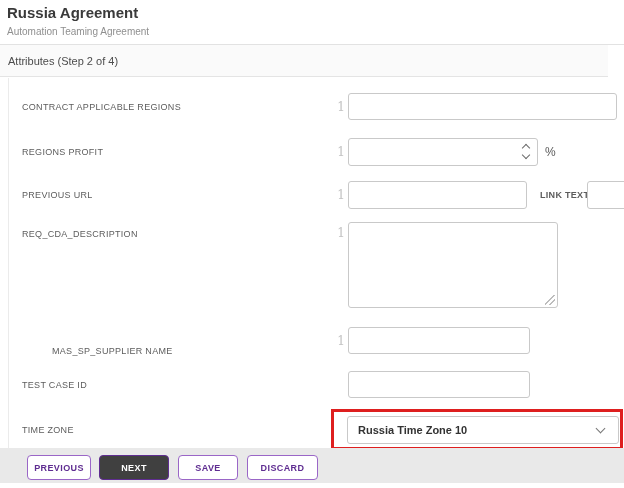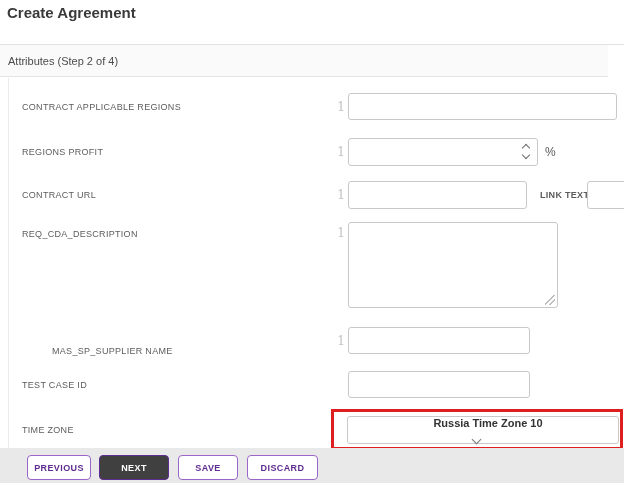--- a/index.html
+++ b/index.html
@@ -39,41 +39,42 @@
   .chev { width:6px; height:6px; border-right:1.5px solid #6b6b6b; border-bottom:1.5px solid #6b6b6b; }
   .chev.up { transform:rotate(-135deg); margin-top:2px; }
   .chev.down { transform:rotate(45deg); margin-bottom:3px; }
   .suffix { position:absolute; font-size:12px; color:#5a5a5a; }
 
   .mini-label { position:absolute; font-size:9px; font-weight:bold; color:#5c5c5c; letter-spacing:.3px;
                 display:flex; align-items:center; }
 
   
   .fselect { position:absolute; border:1px solid #c9c9c9; border-radius:3px; background:#fff;
-             display:flex; align-items:center; cursor:pointer;flex-direction:column; }
+             display:flex; align-items:center; cursor:pointer; }
   .fselect .sel-text { font-size:11px; font-weight:bold; color:#333; padding-left:10px; flex:1; }
   .sel-chev { width:7px; height:7px; border-right:1.6px solid #777; border-bottom:1.6px solid #777;
               transform:rotate(45deg); margin-right:14px; margin-top:-3px; }
 
   .highlight-box { position:absolute; left:331px; top:409px; width:292px; height:41px;
                    border:3px solid #de1f1f; pointer-events:none; }
 
   
   .footer { position:absolute; left:0; top:448px; width:624px; height:35px; background:#e9e9e9; }
   .btn { position:absolute; top:455px; height:25px; border-radius:4px; font-family:"Liberation Sans", sans-serif;
          font-size:9px; font-weight:bold; letter-spacing:.4px; cursor:pointer;
          background:#ffffff; border:1.5px solid #9a66c7; color:#5f2d91;text-align:center; }
   .btn.primary { background:#404040; border-color:#5f2d91; color:#ffffff; }
 </style>
 </head>
 <body>
 
 <div class="stage">
 
-  <div class="title">Create Agreement</div>
+  <div class="title">Russia Agreement</div>
+  <div class="subtitle">Automation Teaming Agreement</div>
   <div class="hr-top"></div>
 
   <div class="section-bar">
     <span class="section-title">Attributes (Step 2 of 4)</span>
   </div>
 
   <div class="content-left-line"></div>
 
   <span class="flabel" style="top:93px; height:27px;">CONTRACT APPLICABLE REGIONS</span>
   <span class="indicator" style="top:93px; height:27px;">1</span>
@@ -81,21 +82,21 @@
 
   <span class="flabel" style="top:138px; height:28px;">REGIONS PROFIT</span>
   <span class="indicator" style="top:138px; height:28px;">1</span>
   <input class="tinput" style="left: 348px; top: 138px; width: 190px; height: 28px; padding-right: 22px;" value="">
   <span class="spinner" style="left:520px; top:143px;">
     <span class="chev up"></span>
     <span class="chev down"></span>
   </span>
   <span class="suffix" style="left:545px; top:145px;">%</span>
 
-  <span class="flabel" style="top:181px; height:28px;">CONTRACT URL</span>
+  <span class="flabel" style="top:181px; height:28px;">PREVIOUS URL</span>
   <span class="indicator" style="top:181px; height:28px;">1</span>
   <input class="tinput" style="left: 348px; top: 181px; width: 179px; height: 28px;" value="">
   <span class="mini-label" style="left:540px; top:181px; height:28px;">LINK TEXT</span>
   <input class="tinput" style="left: 587px; top: 181px; width: 55px; height: 28px;" value="">
 
   <span class="flabel" style="top:227px; height:14px;">REQ_CDA_DESCRIPTION</span>
   <span class="indicator" style="top:225px; height:16px;">1</span>
   <textarea class="ftextarea" style="left: 348px; top: 222px; width: 210px; height: 86px;"></textarea>
   <span class="resize-grip" style="left:545px; top:295px;"></span>
 

